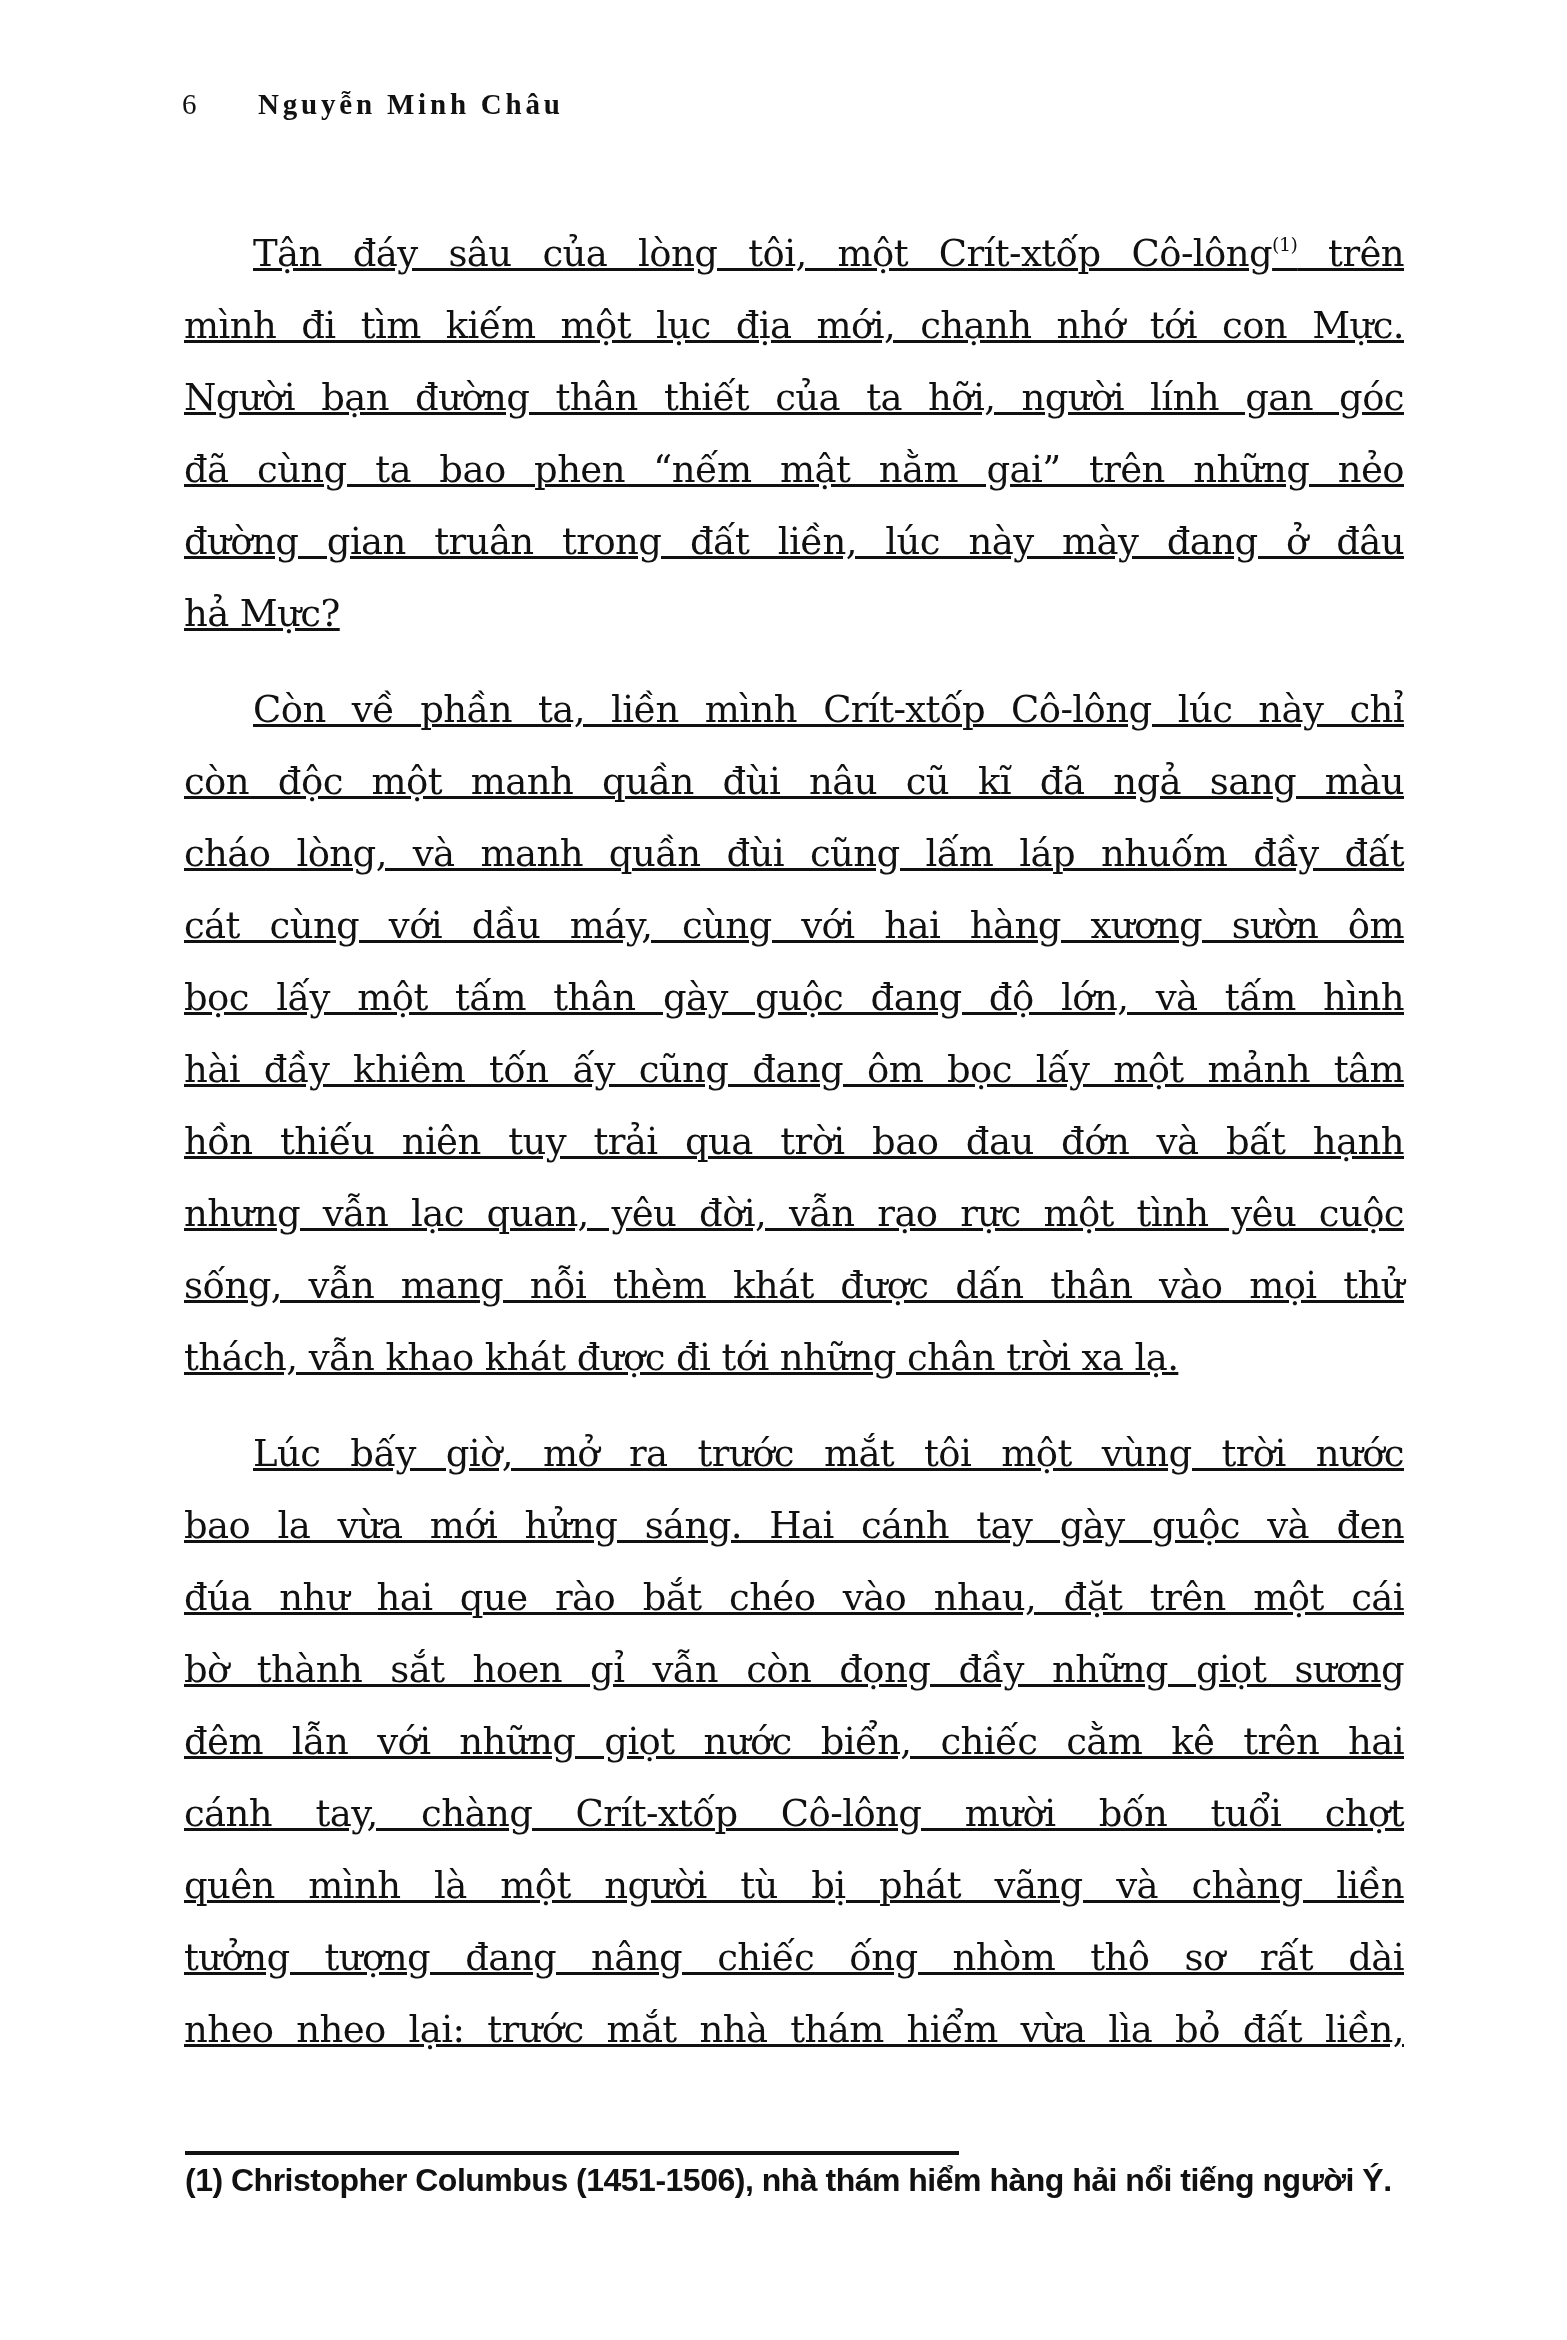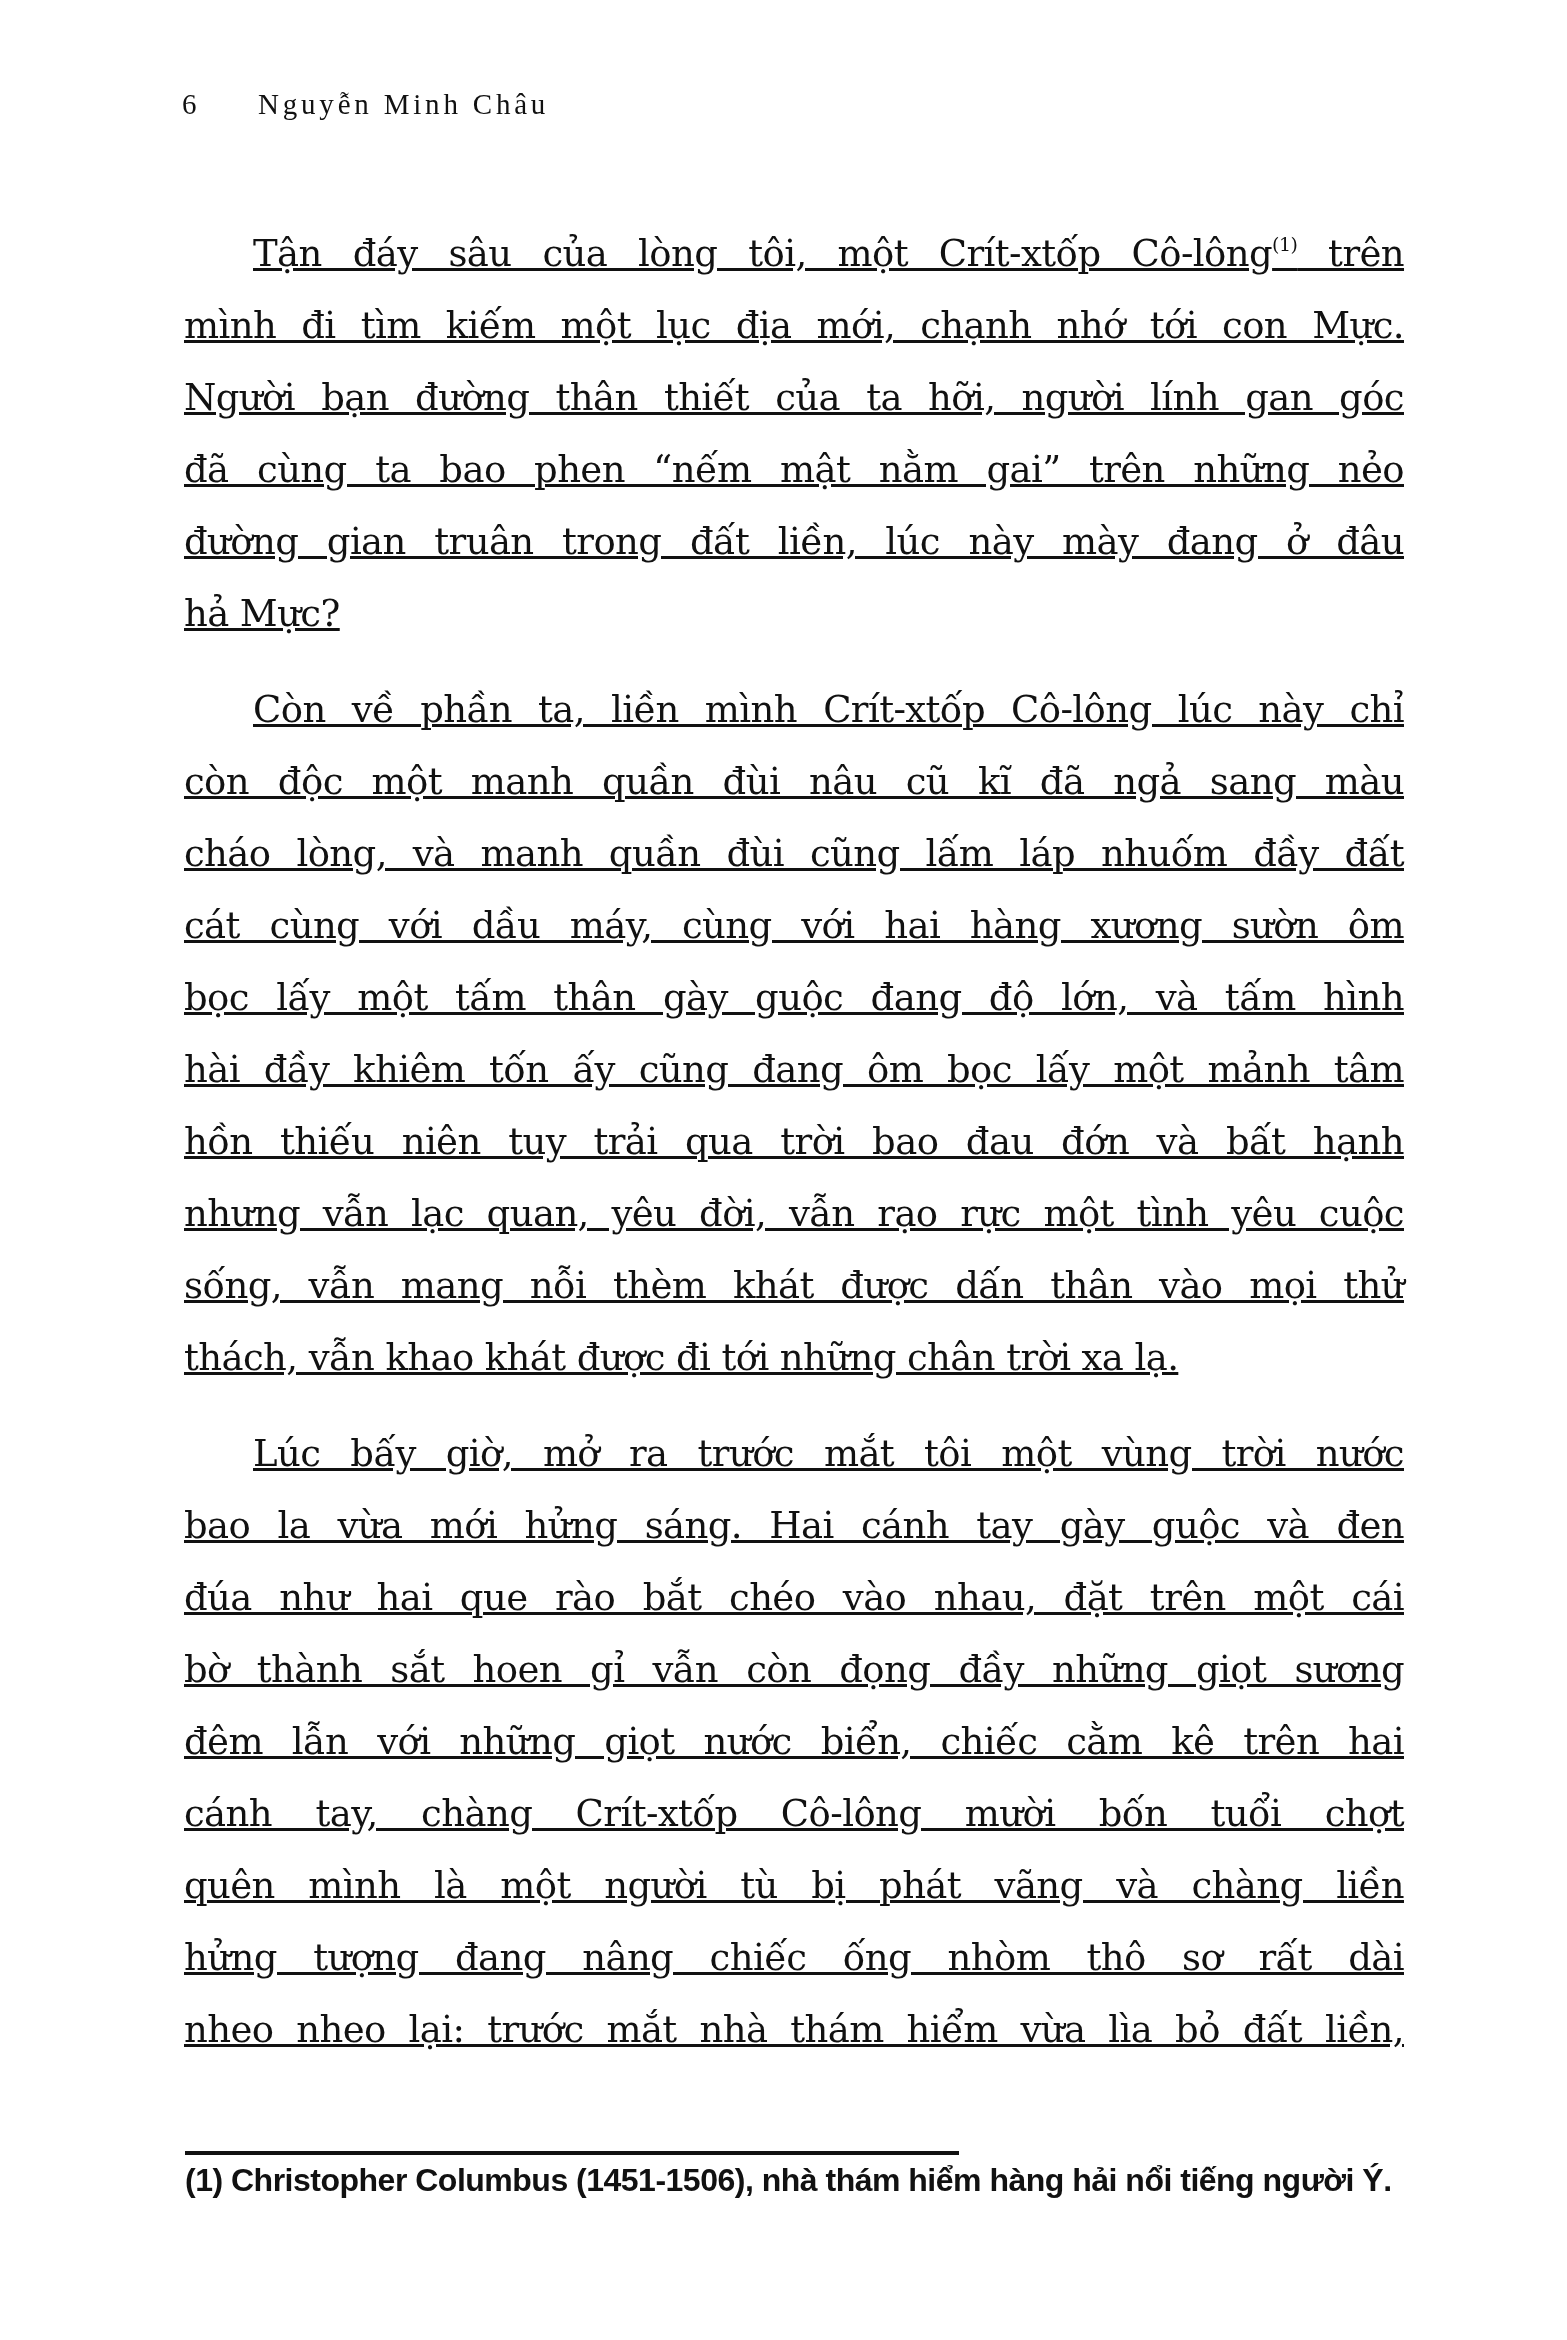--- a/index.html
+++ b/index.html
@@ -1,20 +1,20 @@
 <!DOCTYPE html>
 <html><head>
 <meta charset="utf-8">
 <style>
   html, body { margin: 0; padding: 0; background: #ffffff; }
   body { width: 1568px; height: 2340px; position: relative; overflow: hidden; color: #111111; }
   .page { position: absolute; left: 0; top: 0; width: 1568px; height: 2340px; }
   .header { position: absolute; top: 88px; left: 182px; height: 48px; font-family: "Liberation Serif", serif; font-size: 29px; letter-spacing: 3.8px; }
   .header .pg { position: absolute; left: 0; top: 0; }
-  .header .author { position: absolute; left: 76px; top: 0; white-space: nowrap; }
+  .header .author { position: absolute; left: 76px; top: 0; white-space: nowrap; font-weight: bold; }
   .body { position: absolute; left: 184px; top: 218px; width: 1220px; font-family: "DejaVu Serif", serif; font-size: 37px; line-height: 72px; letter-spacing: -0.6px; }
   .para { margin: 0 0 24px 0; text-decoration: underline; }
   .line { display: block; white-space: nowrap; text-align: justify; text-align-last: justify; height: 72px; }
   .line.first { padding-left: 69px; }
   .line.last { text-align-last: left; }
   sup { font-size: 19px; line-height: 0; vertical-align: 15.3px; }
   .rule { position: absolute; left: 185px; top: 2151px; width: 774px; height: 3.8px; background: #111; }
   .footnote { position: absolute; left: 185px; top: 2162px; font-family: "Liberation Sans", sans-serif; font-weight: bold; font-size: 32px; letter-spacing: -0.5px; white-space: nowrap; }
 </style>
 </head>
@@ -52,21 +52,21 @@
     </div>
 
     <div class="para">
       <span class="line first">Lúc bấy giờ, mở ra trước mắt tôi một vùng trời nước</span>
       <span class="line">bao la vừa mới hửng sáng. Hai cánh tay gày guộc và đen</span>
       <span class="line">đúa như hai que rào bắt chéo vào nhau, đặt trên một cái</span>
       <span class="line">bờ thành sắt hoen gỉ vẫn còn đọng đầy những giọt sương</span>
       <span class="line">đêm lẫn với những giọt nước biển, chiếc cằm kê trên hai</span>
       <span class="line">cánh tay, chàng Crít-xtốp Cô-lông mười bốn tuổi chợt</span>
       <span class="line">quên mình là một người tù bị phát vãng và chàng liền</span>
-      <span class="line">hửng tượng đang nâng chiếc ống nhòm thô sơ rất dài</span>
+      <span class="line">tưởng tượng đang nâng chiếc ống nhòm thô sơ rất dài</span>
       <span class="line">nheo nheo lại: trước mắt nhà thám hiểm vừa lìa bỏ đất liền,</span>
     </div>
 
   </div>
 
   <div class="rule"></div>
   <div class="footnote">(1) Christopher Columbus (1451-1506), nhà thám hiểm hàng hải nổi tiếng người Ý.</div>
 
 </div>
 

